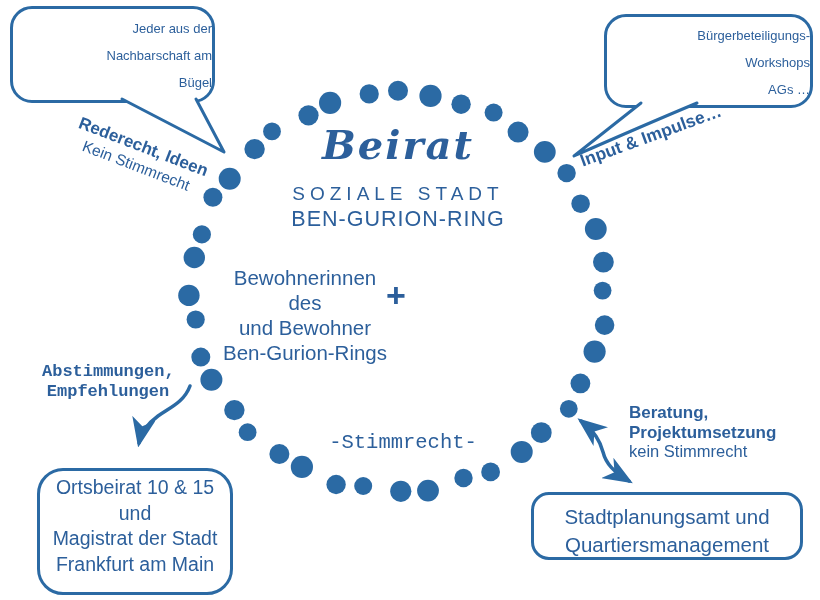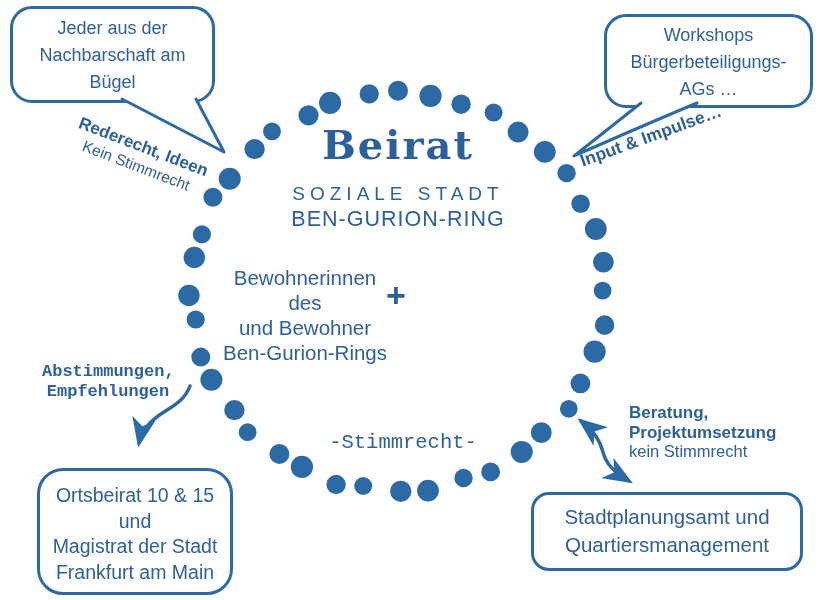--- a/index.html
+++ b/index.html
@@ -9,27 +9,27 @@
   }
   
   .bubble{
     position:absolute;background:#fff;border:3px solid #2b6aa4;
     box-sizing:border-box;text-align:center;color:#2c5f9b;
   }
   .bubble .bline{white-space:nowrap;}
   .rad22{border-radius:22px;}
   .rad26{border-radius:26px;}
   .rad18{border-radius:18px;}
-  .fs195{font-size:18px;line-height:27px;}
+  .fs195{font-size:13px;line-height:27px;text-align:right;}
   .fs195t{font-size:19.5px;line-height:25.5px;}
   .fs205{font-size:20.5px;line-height:27.5px;}
   
   .center-title{position:absolute;left:198px;top:124px;width:400px;text-align:center;}
   .t1{font-family:"DejaVu Serif","Liberation Serif",serif;font-weight:bold;font-size:40px;
-      line-height:42px;letter-spacing:2px;}
+      line-height:42px;letter-spacing:2px;font-style:italic;}
   .t2{font-size:19px;letter-spacing:5px;line-height:24px;margin-top:16px;}
   .t3{font-size:21.5px;letter-spacing:1px;line-height:26px;}
   .group{position:absolute;text-align:center;font-size:20.5px;}
   .group .gline{white-space:nowrap;}
   .plus{position:absolute;left:386px;top:276px;font-size:34px;font-weight:bold;}
   .note{position:absolute;left:303px;top:431px;width:200px;text-align:center;font-size:20.5px;font-family:Liberation Mono, monospace;}
   
   .conn{position:absolute;}
   .cb{font-weight:bold;font-size:17px;line-height:19.5px;white-space:nowrap;}
   .cr{font-size:15.5px;line-height:19px;white-space:nowrap;}
@@ -46,33 +46,33 @@
 
 <div id="canvas">
 
   <div class="bubble rad22 fs195" style="left:10px;top:6px;width:205px;height:97px;padding-top:6px;">
     <div class="bline">Jeder aus der</div>
     <div class="bline">Nachbarschaft am</div>
     <div class="bline">Bügel</div>
   </div>
 
   <div class="bubble rad22 fs195" style="left:604px;top:14px;width:209px;height:94px;padding-top:5px;">
+    <div class="bline">Bürgerbeteiligungs-</div>
     <div class="bline">Workshops</div>
-    <div class="bline">Bürgerbeteiligungs-</div>
     <div class="bline">AGs …</div>
   </div>
 
-  <div class="bubble rad26 fs195t" style="left:37px;top:468px;width:196px;height:127px;padding-top:12px;">
+  <div class="bubble rad26 fs195t" style="left:37px;top:468px;width:196px;height:127px;padding-top:4px;">
     <div class="bline">Ortsbeirat 10 &amp; 15</div>
     <div class="bline">und</div>
     <div class="bline">Magistrat der Stadt</div>
     <div class="bline">Frankfurt am Main</div>
   </div>
 
-  <div class="bubble rad18 fs205" style="left:531px;top:492px;width:272px;height:79px;padding-top:8px;">
+  <div class="bubble rad18 fs205" style="left:531px;top:492px;width:272px;height:68px;padding-top:8px;">
     <div class="bline">Stadtplanungsamt und</div>
     <div class="bline">Quartiersmanagement</div>
   </div>
 
   <svg class="overlay" width="820" height="600" viewBox="0 0 820 600">
     <defs>
       <marker id="ah" viewBox="0 0 10 8" refX="8.5" refY="4" markerWidth="8.5" markerHeight="6.8" orient="auto-start-reverse">
         <path d="M0,0 L10,4 L0,8 L2.8,4 Z" fill="#2b6aa4"></path>
       </marker>
     </defs>

